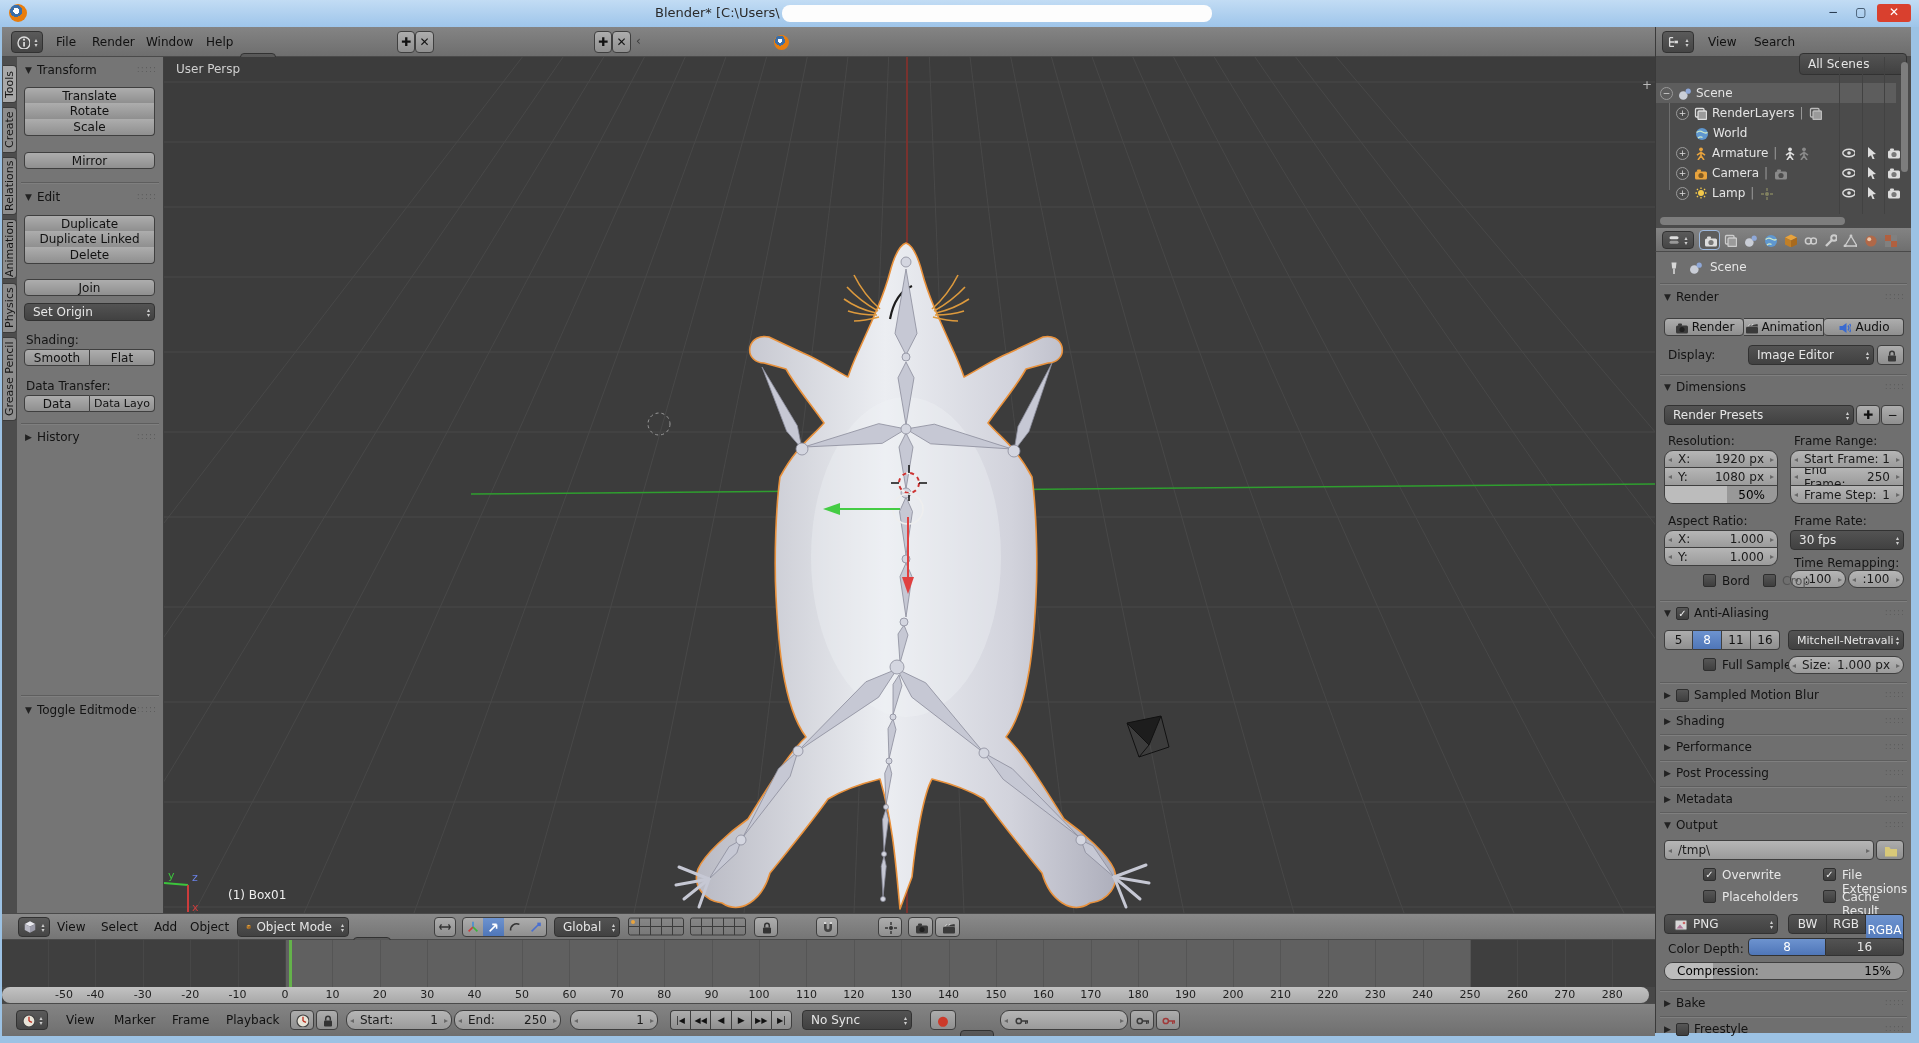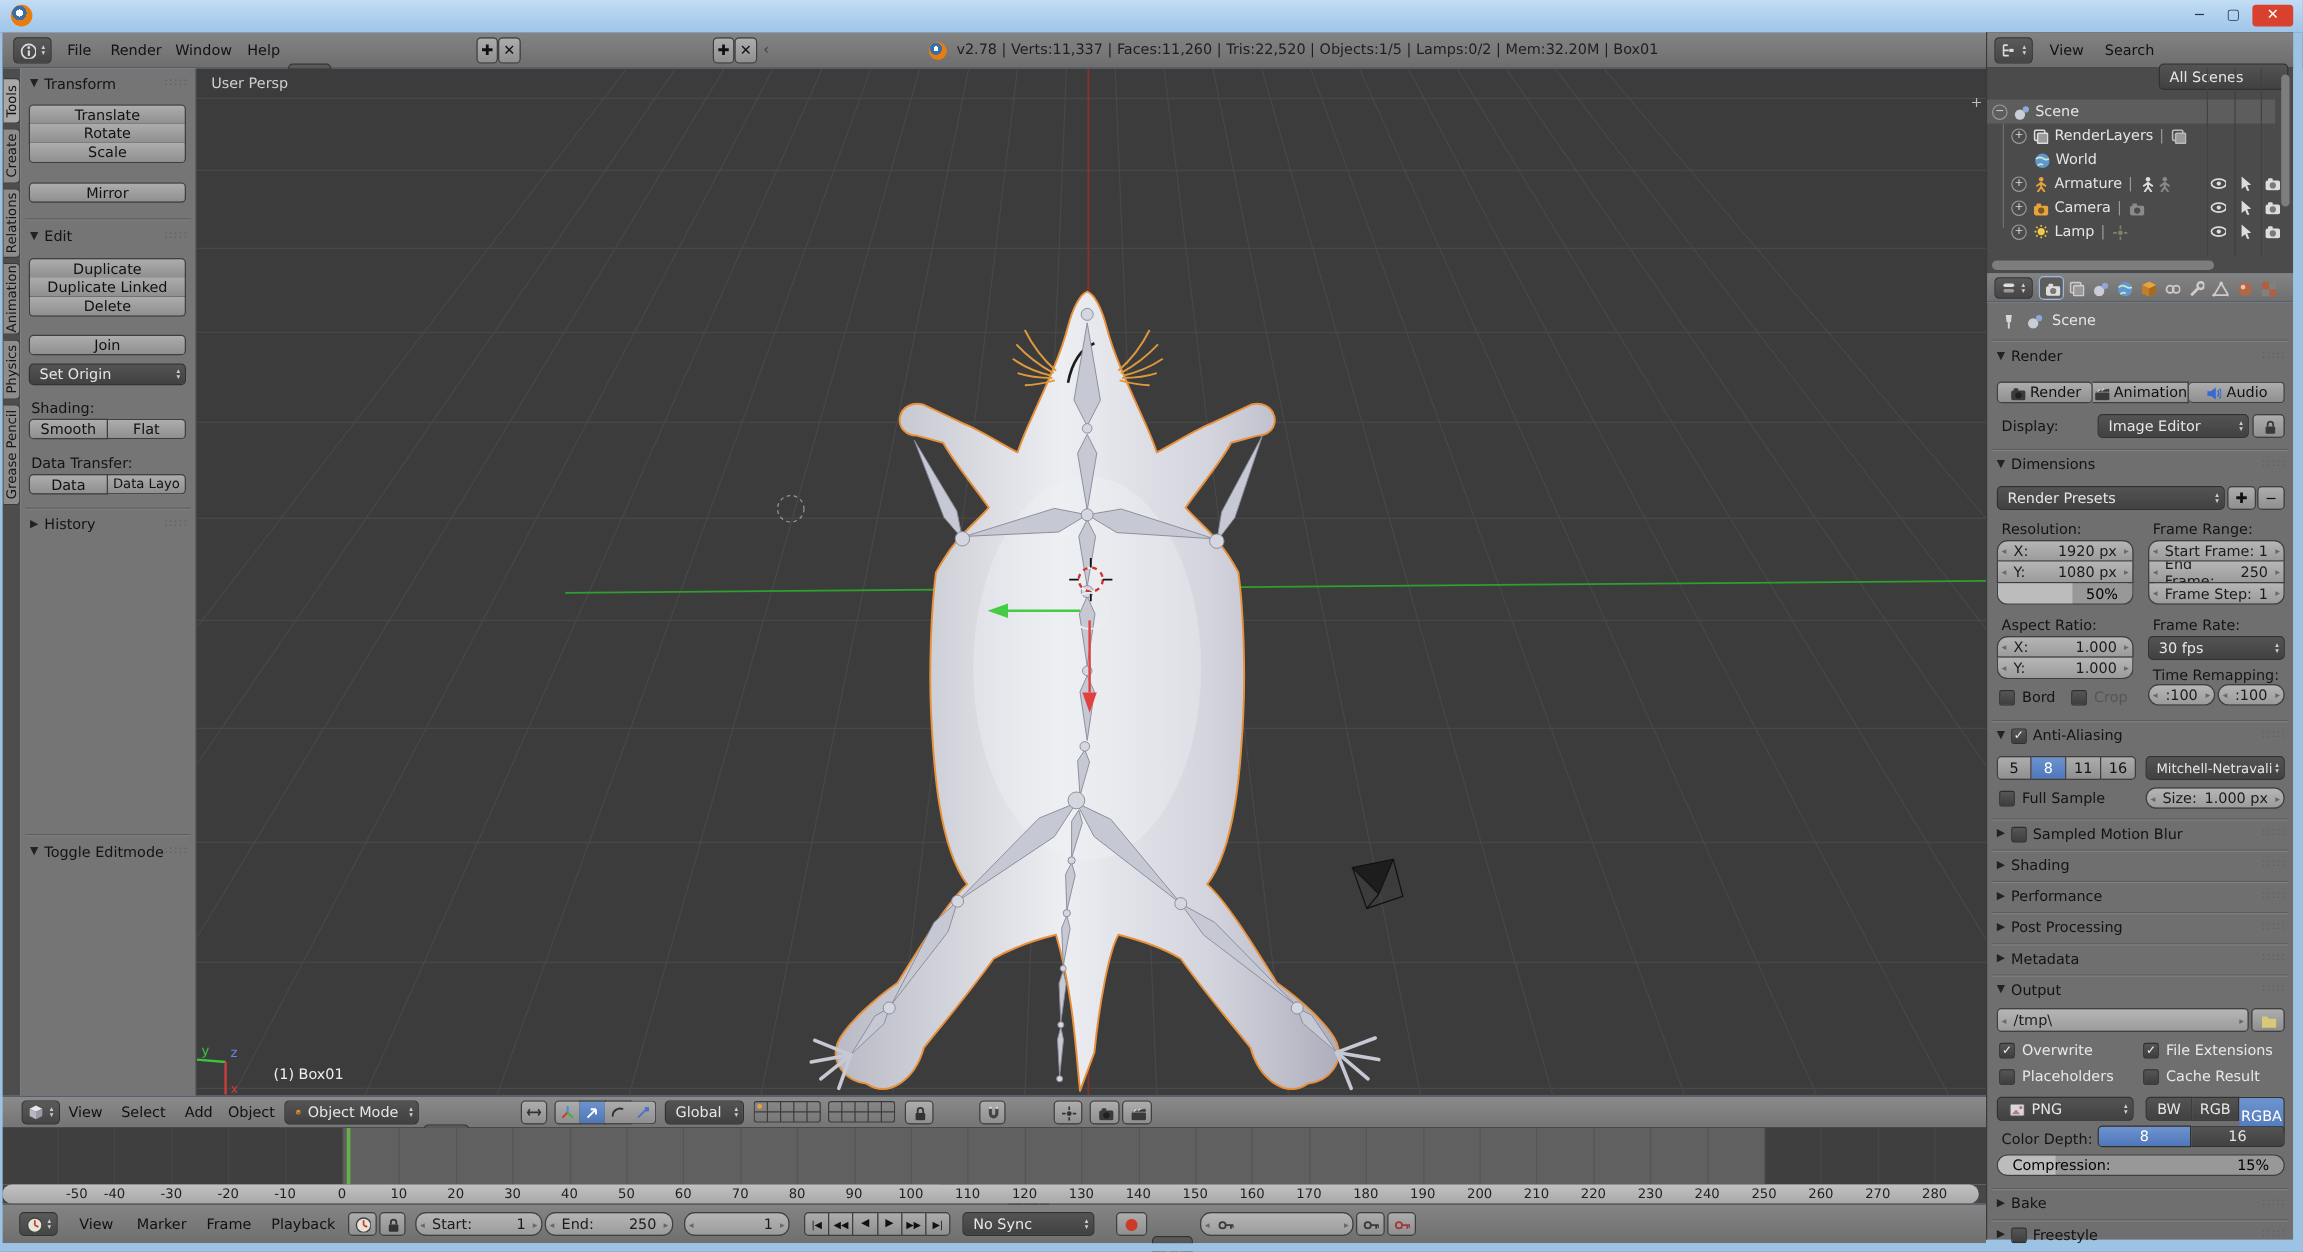--- a/index.html
+++ b/index.html
@@ -100,21 +100,21 @@
   .ocol { position:absolute; top:30px; bottom:14px; width:1px; background:#424242; }
   .oscroll-v { position:absolute; right:3px; top:35px; width:7px; height:110px; background:#7d7d7d; border-radius:4px; }
   .oscroll-h { position:absolute; left:4px; bottom:3px; width:185px; height:8px; background:#7d7d7d; border-radius:4px; }
   .props-hdr { left:1655px; top:228px; width:256px; height:24px; background:linear-gradient(#838383,#6f6f6f); border-left:1px solid #3a3a3a; border-bottom:1px solid #4a4a4a; }
   .ptab { position:absolute; top:3px; width:19px; height:18px; display:flex; align-items:center; justify-content:center; border-radius:3px; }
   .ptab.active { background:#5d5d5d; outline:1px solid #9db8dd; }
   .props { left:1655px; top:252px; width:256px; height:781px; background:#6f6f6f; border-left:1px solid #3a3a3a; color:#141414; }
   .props .ph { position:absolute; left:8px; }
   .lbl { position:absolute; color:#141414; font-size:12px; }
   .props .f, .props .b, .props .dd, .props .slider { position:absolute; height:18px; font-size:12px; }
-  .cbrow { position:absolute; display:flex; align-items:flex-end; gap:6px; color:#141414; font-size:12px; }
+  .cbrow { position:absolute; display:flex; align-items:flex-start; gap:6px; color:#141414; font-size:12px;margin-left:37px; }
 
   .edge-r { left:1911px; top:27px; width:8px; height:1016px; background:#9cc2e4; }
   .edge-b { left:0; top:1036px; width:1919px; height:7px; background:#9cc2e4; }
   .edge-l { left:0; top:27px; width:2px; height:1016px; background:#9cc2e4; }
 
   .ebtn { background:linear-gradient(#5a5a5a,#454545); border:1px solid #323232; border-radius:4px;
     display:flex; align-items:center; justify-content:center; gap:2px; color:#ddd; position:relative; }
   .ebtn::after { content:"▴\A▾"; white-space:pre; font-size:6px; line-height:5px; color:#cfcfcf; margin-left:2px; }
 </style>
 </head>
@@ -237,20 +237,21 @@
         <circle cx="8" cy="8" r="2" fill="currentColor"></circle>
         <path d="M2,8 H5 M11,8 H14 M8,2 V5 M8,11 V14" stroke="currentColor" stroke-width="1.4"></path>
       </g>
   </defs>
 </svg>
 
 <div id="app">
 
   <div class="abs titlebar">
     <span class="applogo"></span>
+    <span class="title-text"><span>Blender* [C:\Users\</span><span class="redact"></span></span>
     <span class="winbtn" style="left:1820px">−</span>
     <span class="winbtn" style="left:1848px">▢</span>
     <span class="winbtn close" style="left:1877px">✕</span>
   </div>
 
   <div class="abs bar infobar">
     <div class="abs ebtn" style="left:11px;top:4px;width:32px;height:22px">
         <svg class="sic" style="color:#ddd">
           <use href="#i-info"></use>
         </svg>
@@ -277,21 +278,20 @@
     <div class="abs dd" style="left:475px;top:4px;width:118px;height:22px">
         <span>Scene</span>
       </div>
     <div class="abs b" style="left:594px;top:4px;width:18px;height:22px">✚</div>
     <div class="abs b" style="left:612px;top:4px;width:19px;height:22px">✕</div>
     <span class="abs" style="left:636px;top:7px;color:#3c3c3c">‹</span>
     <div class="abs dd arr" style="left:648px;top:4px;width:112px;height:22px">
         <span>Blender Render</span>
       </div>
     <span class="abs blogo-s" style="left:774px;top:8px"></span>
-    <span class="stats">v2.78 | Verts:11,337 | Faces:11,260 | Tris:22,520 | Objects:1/5 | Lamps:0/2 | Mem:32.20M | Box01</span>
   </div>
 
   <div class="abs tabstrip">
     <div class="vtab active" style="top:8px;height:38px">Tools</div>
     <div class="vtab" style="top:50px;height:46px">Create</div>
     <div class="vtab" style="top:100px;height:58px">Relations</div>
     <div class="vtab" style="top:162px;height:60px">Animation</div>
     <div class="vtab" style="top:226px;height:50px">Physics</div>
     <div class="vtab" style="top:280px;height:84px">Grease Pencil</div>
   </div>

